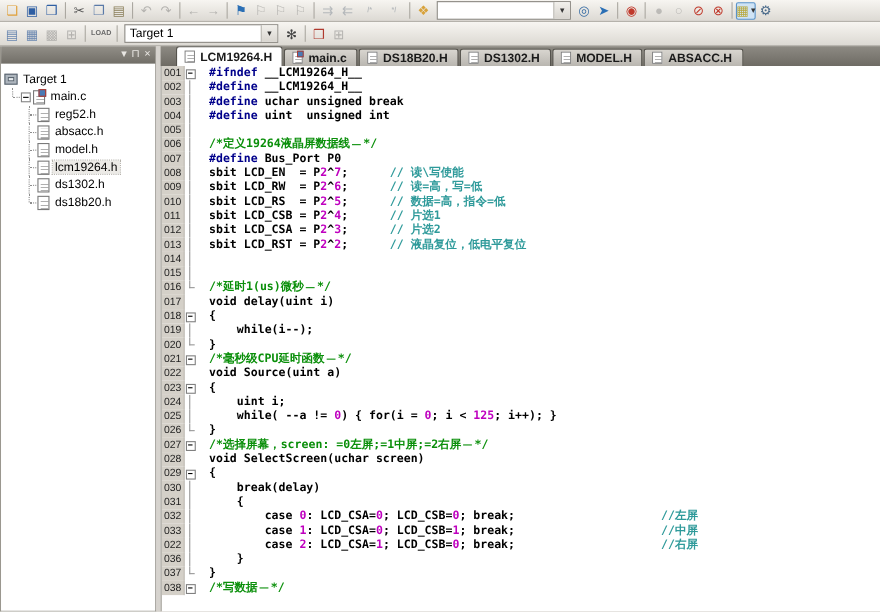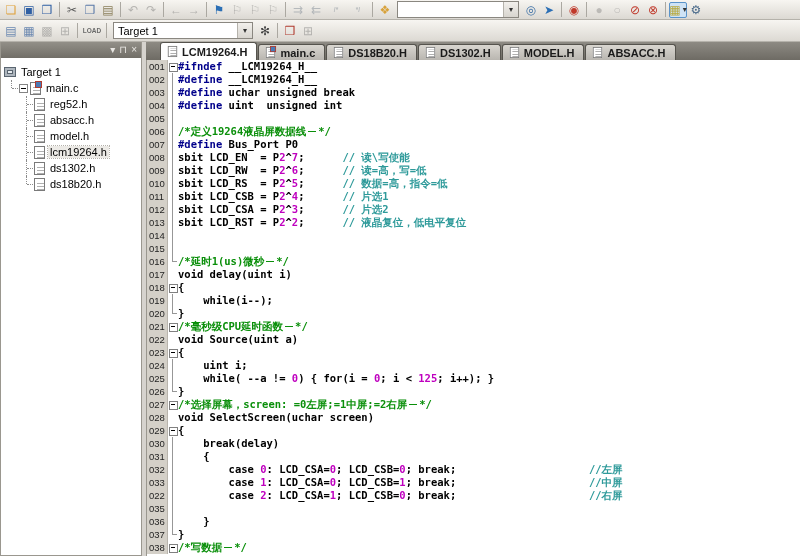--- a/index.html
+++ b/index.html
@@ -65,21 +65,21 @@
   .erow{display:flex;height:13px;line-height:13px;}
   .num{width:21px;flex:none;background:#d4d0c8;color:#1f1f1f;font-size:9.5px;
     font-family:"Liberation Sans",sans-serif;padding-left:2px;border-right:1px solid #b8b4ac;}
   .fm{width:10px;flex:none;position:relative;background:#fff;}
   .fm.box::before{content:"";position:absolute;left:1px;top:3px;width:7px;height:7px;border:1px solid #808080;background:#fff;}
   .fm.box::after{content:"";position:absolute;left:3px;top:6px;width:4px;height:1px;background:#000;}
   .fm.line::before{content:"";position:absolute;left:4px;top:0;bottom:0;width:1px;background:#979797;}
   .fm.end::before{content:"";position:absolute;left:4px;top:0;height:7px;width:1px;background:#979797;}
   .fm.end::after{content:"";position:absolute;left:4px;top:6px;width:5px;height:1px;background:#979797;}
   .ecode{flex:1;display:flex;min-width:0;padding-right:24px;font-family:"DejaVu Sans Mono","Liberation Mono",monospace;
-    font-size:10.5px;font-weight:bold;}
+    font-size:10.5px;font-weight:bold;margin-left:12px;}
   .ecode span{white-space:pre;flex:none;}
   .c-p{color:var(--plain);}
   .c-k{color:var(--plain);}
   .c-d{color:var(--dir);}
   .c-n{color:var(--num);font-weight:bold;}
   .c-g{color:var(--green);}
   .c-t{color:var(--teal);}
   .c-E{color:var(--green);}
   .rule{flex:1 1 auto;min-width:8px;height:1px;background:var(--green);align-self:center;margin:0 2px;}
 </style>
@@ -559,25 +559,20 @@
             <span class="c-n">1</span>
             <span class="c-p">; LCD_CSB=</span>
             <span class="c-n">0</span>
             <span class="c-p">; </span>
             <span class="c-k">break</span>
             <span class="c-p">;                     </span>
             <span class="c-t">//右屏</span>
           </div>
         </div>
         <div class="erow">
-          <span class="num">035</span>
-          <span class="fm line"></span>
-          <div class="ecode"></div>
-        </div>
-        <div class="erow">
           <span class="num">036</span>
           <span class="fm line"></span>
           <div class="ecode">
             <span class="c-p">    }</span>
           </div>
         </div>
         <div class="erow">
           <span class="num">037</span>
           <span class="fm end"></span>
           <div class="ecode">

